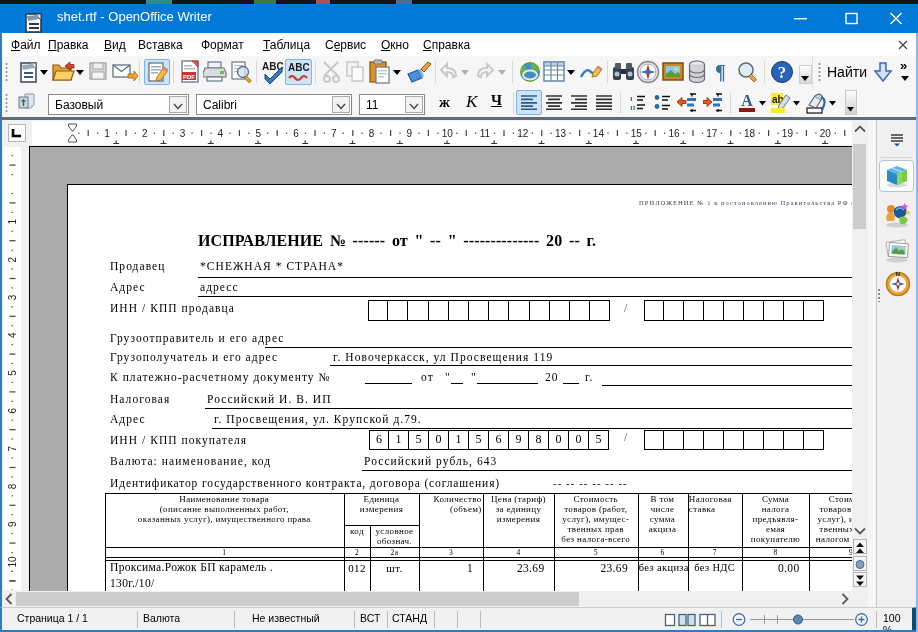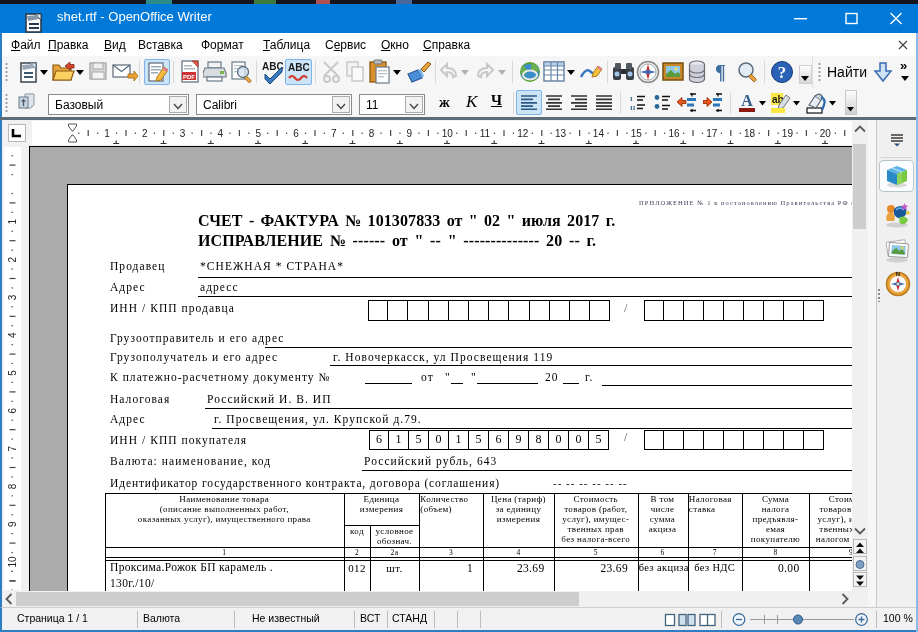--- a/index.html
+++ b/index.html
@@ -33,21 +33,21 @@
   #hruler { position:absolute; left:30px; top:1px; width:822px; height:24px; background:#fff; }
   
   #docview { left:29px; top:146px; width:823px; height:445px; background:#ababab; border-top:1px solid #000; border-left:1px solid #000; overflow:hidden; }
   #vrulerbg { left:2px; top:146px; width:27px; height:445px; background:#f1f1f1; }
   #vruler { left:4px; top:147px; width:17px; height:443px; background:#fff; }
   #page { position:absolute; left:37px; top:37px; width:790px; height:410px; background:#fff; border:1px solid #000; overflow:hidden; }
   
   #vscroll { left:852px; top:120px; width:16px; height:471px; background:#f0f0f0; }
   #hscroll { left:0px; top:591px; width:852px; height:16px; background:#f0f0f0; border-left:2px solid #2d7dc4;}
   #statusbar { left:0; top:607px; width:918px; height:23px; background:#f1f1f1; border-top:1px solid #cdcdcd; font-size:10.5px; color:#000;
-      border-left:2px solid #2d7dc4; border-right:2px solid #0c4a6e;}
+      border-left:2px solid #2d7dc4; border-right:6px solid #0c4a6e;}
   #bottomedge { left:0; top:630px; width:918px; height:2px; background:#2d7dc4; }
   
   #sidebar { left:876px; top:120px; width:40px; height:487px; background:#f0f0f0; border-left:1px solid #c8c8c8; }
   #sidegap { left:868px; top:120px; width:8px; height:487px; background:#f6f6f6; }
   #rightedge { left:916px; top:33px; width:2px; height:599px; background:#8db8e8; }
   .statussep { position:absolute; top:3px; width:1px; height:17px; background:#bdbdbd; }
   
   .dt { position:absolute; font-family:"Liberation Serif", serif; color:#000; white-space:nowrap; letter-spacing:1.05px; }
   .tt { letter-spacing:0.35px !important; }
   .line { position:absolute; background:#000; height:1px; }
@@ -487,21 +487,20 @@
         <path d="M648.2 22.5 L654.2 22.5 M651.2 22.5 L651.2 19.5" stroke="#333" stroke-width="1.2"></path>
         <path d="M695.5 22.5 L701.5 22.5 M698.5 22.5 L698.5 19.5" stroke="#333" stroke-width="1.2"></path>
         <path d="M742.8 22.5 L748.8 22.5 M745.8 22.5 L745.8 19.5" stroke="#333" stroke-width="1.2"></path>
         <path d="M790.0 22.5 L796.0 22.5 M793.0 22.5 L793.0 19.5" stroke="#333" stroke-width="1.2"></path>
       </svg></div>
   </div>
 <div class="abs" id="vrulerbg"></div>
 <div class="abs" id="docview">
     <div id="page">
   <div class="dt" style="left:571px;top:14px;font-size:6.5px;color:#3c3c5a">ПРИЛОЖЕНИЕ № 1 к постановлению Правительства РФ от 26.12.2011 № 1137 (в редакции постановления Правительства</div>
-  <div class="dt" style="left:130px;top:26.5px;font-size:16px;font-weight:bold;word-spacing:2.15px;letter-spacing:0.1px">СЧЕТ - ФАКТУРА  №  101307833  от  " 02 "  июля  2017 г.</div>
   <div class="dt" style="left:130px;top:46.8px;font-size:16px;font-weight:bold;word-spacing:2.6px;letter-spacing:0.1px">ИСПРАВЛЕНИЕ  №  ------  от " -- " -------------- 20 -- г.</div>
   <div class="dt" style="left:42px;top:75px;font-size:11.5px">Продавец</div>
   <div class="dt" style="left:132px;top:75px;font-size:11.5px">*СНЕЖНАЯ * СТРАНА*</div>
   <div class="line" style="left:130px;top:91.5px;width:654px"></div>
   <div class="dt" style="left:42px;top:96px;font-size:11.5px">Адрес</div>
   <div class="dt" style="left:132px;top:96px;font-size:11.5px">адресс</div>
   <div class="line" style="left:130px;top:110.5px;width:654px"></div>
   <div class="dt" style="left:42px;top:117px;font-size:11.5px">ИНН  /  КПП продавца</div>
   <div class="cellrow" style="left:300px;top:115px">
     <div class="cell" style="width:20.2px;height:20.5px"></div>
@@ -608,21 +607,21 @@
         <div>Единица</div>
         <div>измерения</div>
       </div>
       <div class="dt tt" style="left:277.3px;top:342px;width:23.4px;text-align:center;font-size:9px;line-height:9.9px;white-space:normal">
         <div>код</div>
       </div>
       <div class="dt tt" style="left:303.3px;top:342px;width:46.4px;text-align:center;font-size:9px;line-height:9.9px;white-space:normal">
         <div>условное</div>
         <div>обознач.</div>
       </div>
-      <div class="dt tt" style="left:352.3px;top:310px;width:61.4px;text-align:left;font-size:9px;line-height:9.9px;white-space:normal">
+      <div class="dt tt" style="left:352.3px;top:310px;width:61.4px;text-align:right;font-size:9px;line-height:9.9px;white-space:normal">
         <div>Количество</div>
         <div>(объем)</div>
       </div>
       <div class="dt tt" style="left:416.3px;top:310px;width:68.4px;text-align:center;font-size:9px;line-height:9.9px;white-space:normal">
         <div>Цена (тариф)</div>
         <div>за единицу</div>
         <div>измерения</div>
       </div>
       <div class="dt tt" style="left:487.3px;top:310px;width:80.9px;text-align:center;font-size:9px;line-height:9.9px;white-space:normal">
         <div>Стоимость</div>

